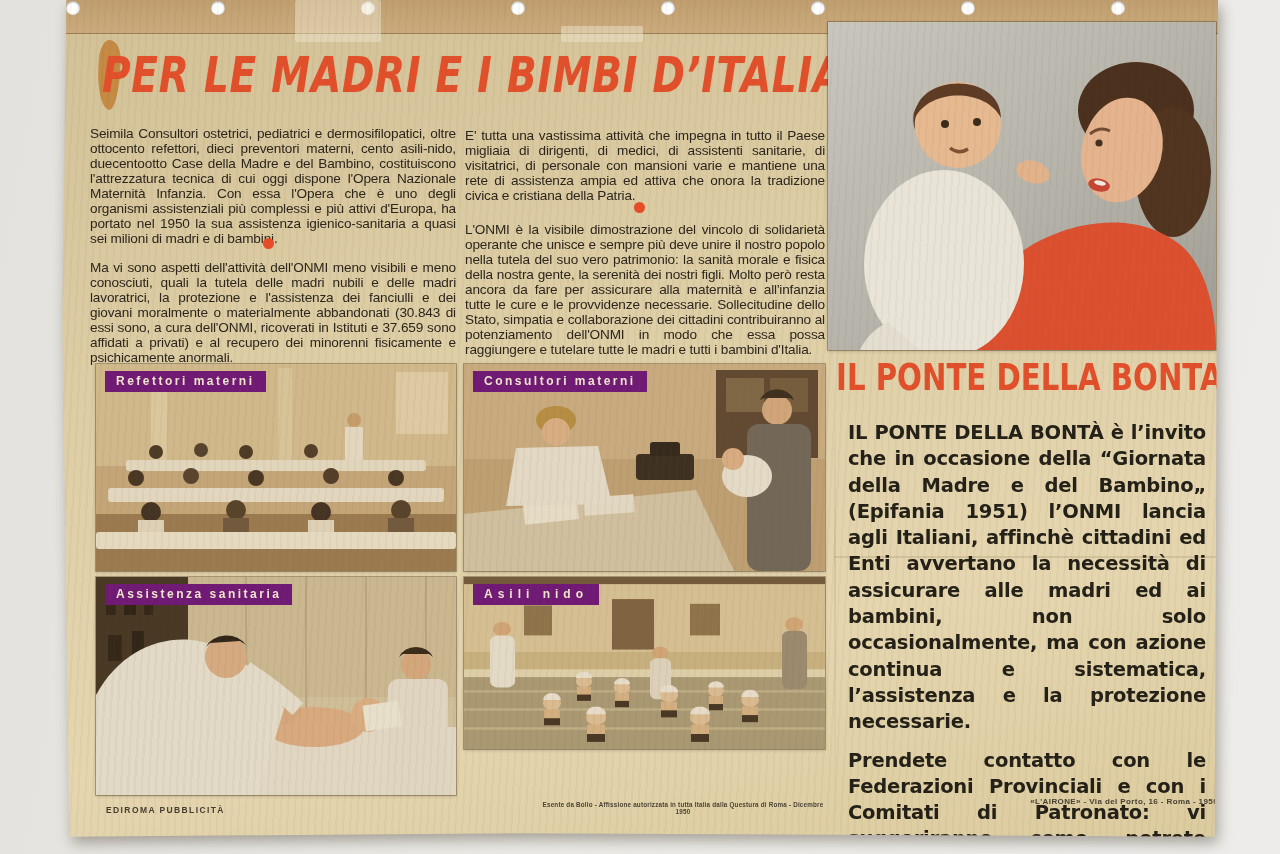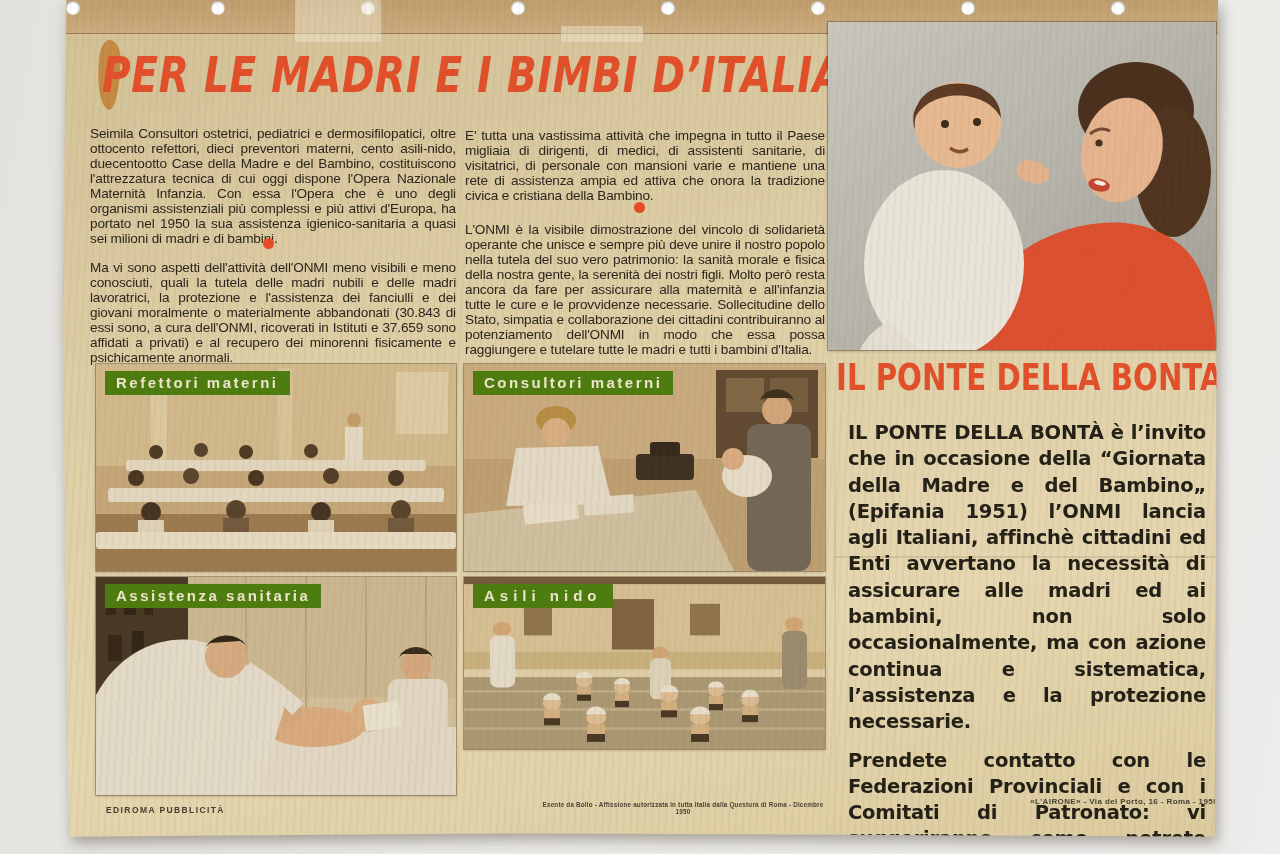--- a/index.html
+++ b/index.html
@@ -35,22 +35,22 @@
   
   .col-text{position:absolute;font-family:"Liberation Sans",sans-serif;font-weight:normal;
          font-size:13.6px;line-height:15px;letter-spacing:-.15px;color:#2b251c;
          text-align:justify;margin:0;}
   .divider-dot{position:absolute;width:11px;height:11px;border-radius:50%;background:#e84b28;}
 
   
   .photo{position:absolute;overflow:hidden;background:#b89a6e;
          box-shadow:0 0 0 1px rgba(70,52,28,.35), 0 1px 3px rgba(60,45,25,.3);}
   .photo svg{display:block;width:100%;height:100%;}
-  .caption{position:absolute;top:7px;left:9px;background:#4d7c0f;color:#efe6cd;
-         font-family:"Liberation Sans",sans-serif;font-weight:bold;font-size:15px;
+  .caption{position:absolute;top:7px;left:9px;background:#701a75;color:#efe6cd;
+         font-family:"Liberation Sans",sans-serif;font-weight:bold;font-size:12px;
          letter-spacing:2.5px;padding:3px 11px 4px;white-space:nowrap;}
   .caption.wide{letter-spacing:5px;}
 
   
   .rp-heading{position:absolute;left:780px;top:356px;white-space:nowrap;
          font-family:"DejaVu Sans",sans-serif;font-weight:bold;font-size:37px;
          color:#e1502a;transform:scaleX(.79);transform-origin:left center;letter-spacing:0px;}
   .rp-body{position:absolute;left:780px;top:408px;width:382px;
          font-family:"DejaVu Sans",sans-serif;font-weight:bold;font-size:19.5px;
          line-height:26.3px;letter-spacing:-.2px;color:#232017;text-align:justify;}
@@ -88,21 +88,21 @@
       <div class="stain"></div>
       <div class="crease-v" style="left:778px"></div>
       <div class="crease-h" style="left:778px;top:556px;width:384px"></div>
 
       <div class="headline">PER LE MADRI E  I BIMBI D’ITALIA</div>
 
       <p class="col-text" style="left:34px;top:126px;width:366px">Seimila Consultori ostetrici, pediatrici e dermosifilopatici, oltre ottocento refettori, dieci preventori materni, cento asili-nido, duecentootto Case della Madre e del Bambino, costituiscono l'attrezzatura tecnica di cui oggi dispone l'Opera Nazionale Maternità Infanzia. Con essa l'Opera che è uno degli organismi assistenziali più complessi e più attivi d'Europa, ha portato nel 1950 la sua assistenza igienico-sanitaria a quasi sei milioni di madri e di bambini.</p>
       <div class="divider-dot" style="left:207px;top:238px"></div>
       <p class="col-text" style="left:34px;top:260px;width:366px">Ma vi sono aspetti dell'attività dell'ONMI meno visibili e meno conosciuti, quali la tutela delle madri nubili e delle madri lavoratrici, la protezione e l'assistenza dei fanciulli e dei giovani moralmente o materialmente abbandonati (30.843 di essi sono, a cura dell'ONMI, ricoverati in Istituti e 37.659 sono affidati a privati) e al recupero dei minorenni fisicamente e psichicamente anormali.</p>
 
-      <p class="col-text" style="left:409px;top:128px;width:360px">E' tutta una vastissima attività che impegna in tutto il Paese migliaia di dirigenti, di medici, di assistenti sanitarie, di visitatrici, di personale con mansioni varie e mantiene una rete di assistenza ampia ed attiva che onora la tradizione civica e cristiana della Bambino.</p>
+      <p class="col-text" style="left:409px;top:128px;width:360px">E' tutta una vastissima attività che impegna in tutto il Paese migliaia di dirigenti, di medici, di assistenti sanitarie, di visitatrici, di personale con mansioni varie e mantiene una rete di assistenza ampia ed attiva che onora la tradizione civica e cristiana della Patria.</p>
       <div class="divider-dot" style="left:578px;top:202px"></div>
       <p class="col-text" style="left:409px;top:222px;width:360px">L'ONMI è la visibile dimostrazione del vincolo di solidarietà operante che unisce e sempre più deve unire il nostro popolo nella tutela del suo vero patrimonio: la sanità morale e fisica della nostra gente, la serenità dei nostri figli. Molto però resta ancora da fare per assicurare alla maternità e all'infanzia tutte le cure e le provvidenze necessarie. Sollecitudine dello Stato, simpatia e collaborazione dei cittadini contribuiranno al potenziamento dell'ONMI in modo che essa possa raggiungere e tutelare tutte le madri e tutti i bambini d'Italia.</p>
 
       <div class="photo" style="left:772px;top:22px;width:388px;height:328px">
         <svg viewBox="0 0 388 328" preserveAspectRatio="none">
           <defs>
             <linearGradient id="gbg" x1="0" y1="0" x2="1" y2="1">
               <stop offset="0" stop-color="#c7c5bf"></stop>
                 <stop offset=".55" stop-color="#b2b0aa"></stop>
               <stop offset="1" stop-color="#9c9a94"></stop>

